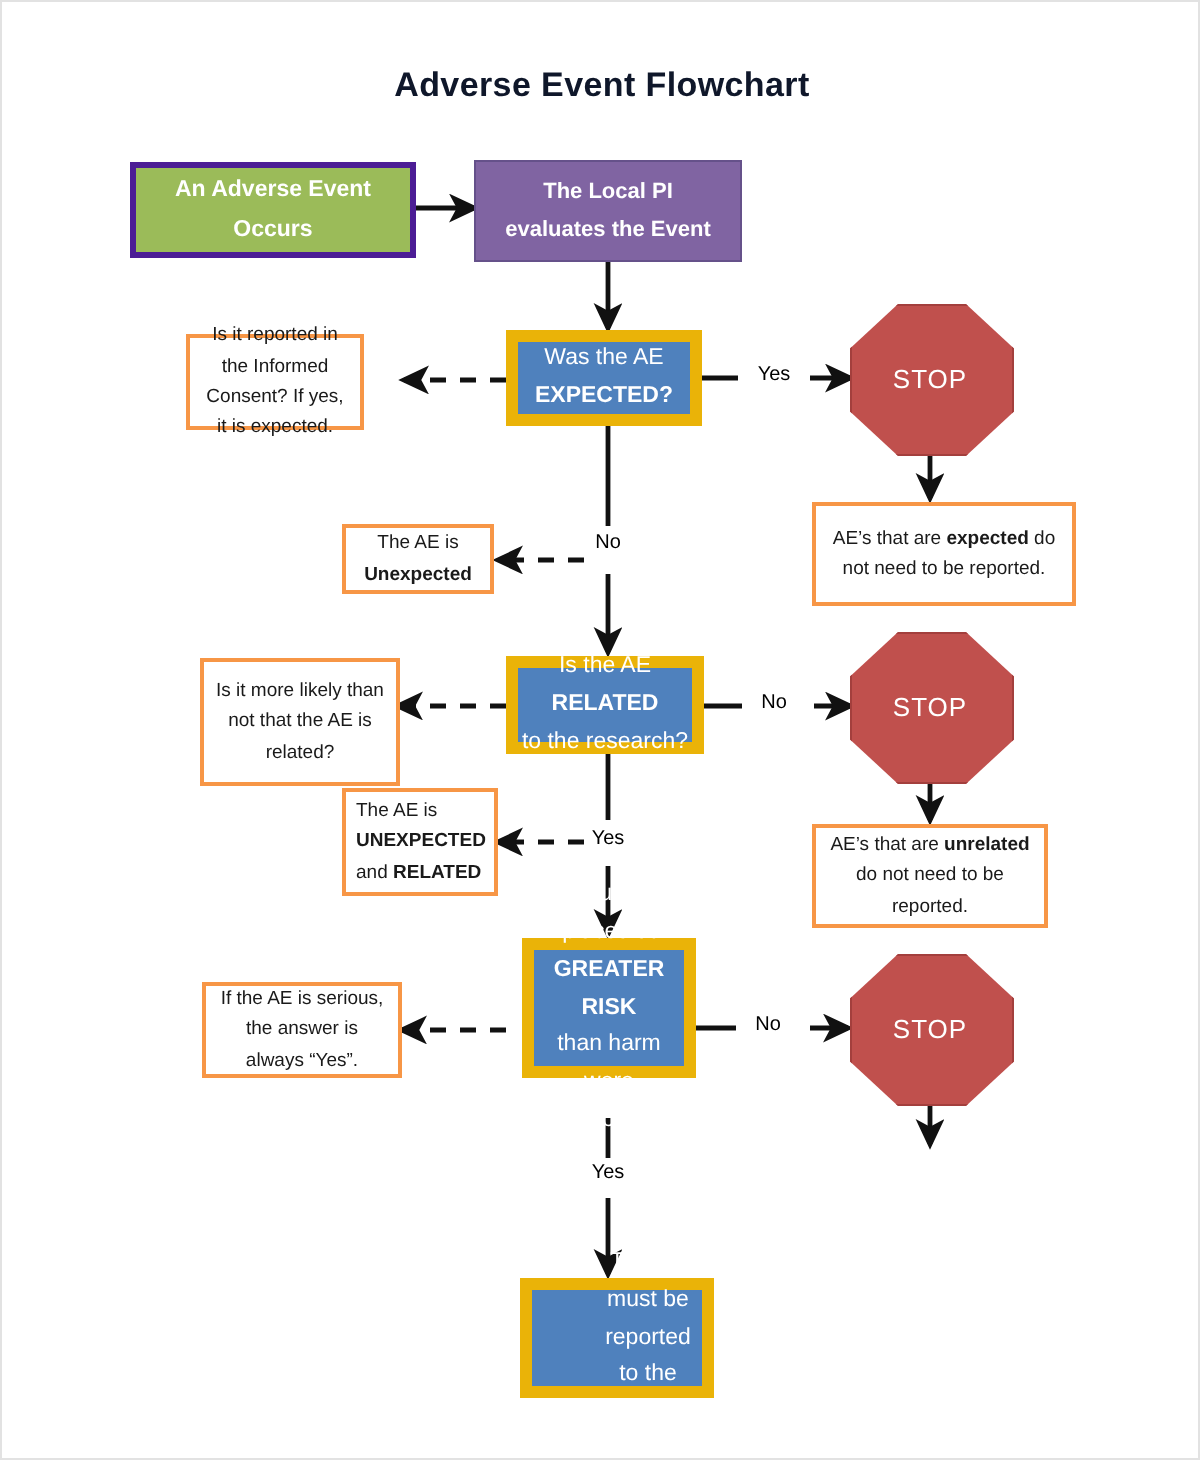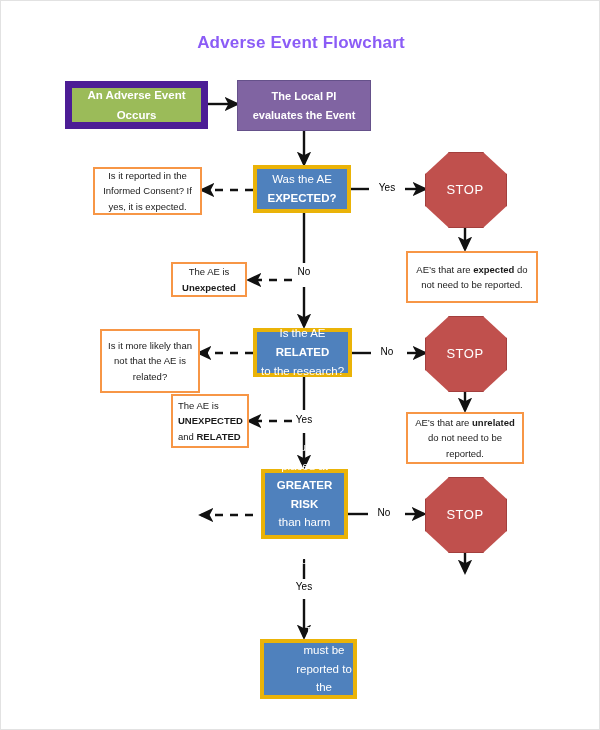--- a/index.html
+++ b/index.html
@@ -33,45 +33,45 @@
     text-align: center;
   }
   
   #title {
     position: absolute;
     left: 0; top: 32px;
     width: 600px;
     text-align: center;
     font-size: 17px;
     font-weight: bold;
-    color: #8b5cf6;
+    color: #0f172a;
     letter-spacing: .2px;
   }
   
   .box-green {
     background: #9bbb59;
-    border: 7px solid #4c1d95;
+    border: 3px solid #4c1d95;
     color: #ffffff;
     font-size: 11.5px;
     font-weight: bold;
     line-height: 1.75;
   }
   
   .box-purple {
     background: #8064a2;
     border: 1px solid #65518a;
     color: #ffffff;
     font-size: 11px;
     font-weight: bold;
     line-height: 1.7;
   }
   
   .box-blue {
     background: #4f81bd;
-    border: 4px solid #eab308;
+    border: 6px solid #eab308;
     color: #ffffff;
     font-size: 11.5px;
     line-height: 1.65;
   }
   .box-blue b { font-weight: bold; }
   
   .note {
     background: #ffffff;
     border: 2px solid #f79646;
     color: #1a1a1a;
@@ -217,21 +217,21 @@
   <div class="node stop" style="left:424px; top:315px; width:80px; height:74px;">
     <span class="oct"></span>
     <span class="stop-label">STOP</span>
   </div>
 
   <div class="node stop" style="left:424px; top:476px; width:80px; height:74px;">
     <span class="oct"></span>
     <span class="stop-label">STOP</span>
   </div>
 
-  <div class="note node" style="left:92px; top:166px; width:109px; height:48px;">
+  <div class="note node" style="left:92px; top:166px; width:89px; height:48px;">
     <span>Is it reported in the Informed Consent? If yes, it is expected.</span>
   </div>
 
   <div class="note node" style="left:170px; top:261px; width:76px; height:35px;">
     <span>
       <span>The AE is</span><br>
       <b>Unexpected</b>
     </span>
   </div>
 
@@ -240,20 +240,23 @@
   </div>
 
   <div class="note node left" style="left:170px; top:393px; width:78px; height:54px;">
     <span>
       <span>The AE is</span><br>
       <b>UNEXPECTED</b><br>
       <span>and </span><b>RELATED</b>
     </span>
   </div>
 
+  <div class="note node" style="left:100px; top:490px; width:100px; height:48px;">
+    <span>If the AE is serious, the answer is always “Yes”.</span>
+  </div>
 
   <div class="note node" style="left:405px; top:250px; width:132px; height:52px;">
     <span>
       <span>AE’s that are </span><b>expected</b><span> do not need to be reported.</span>
     </span>
   </div>
 
   <div class="note node" style="left:405px; top:411px; width:118px; height:52px;">
     <span>
       <span>AE’s that are </span><b>unrelated</b><span> do not need to be reported.</span>

